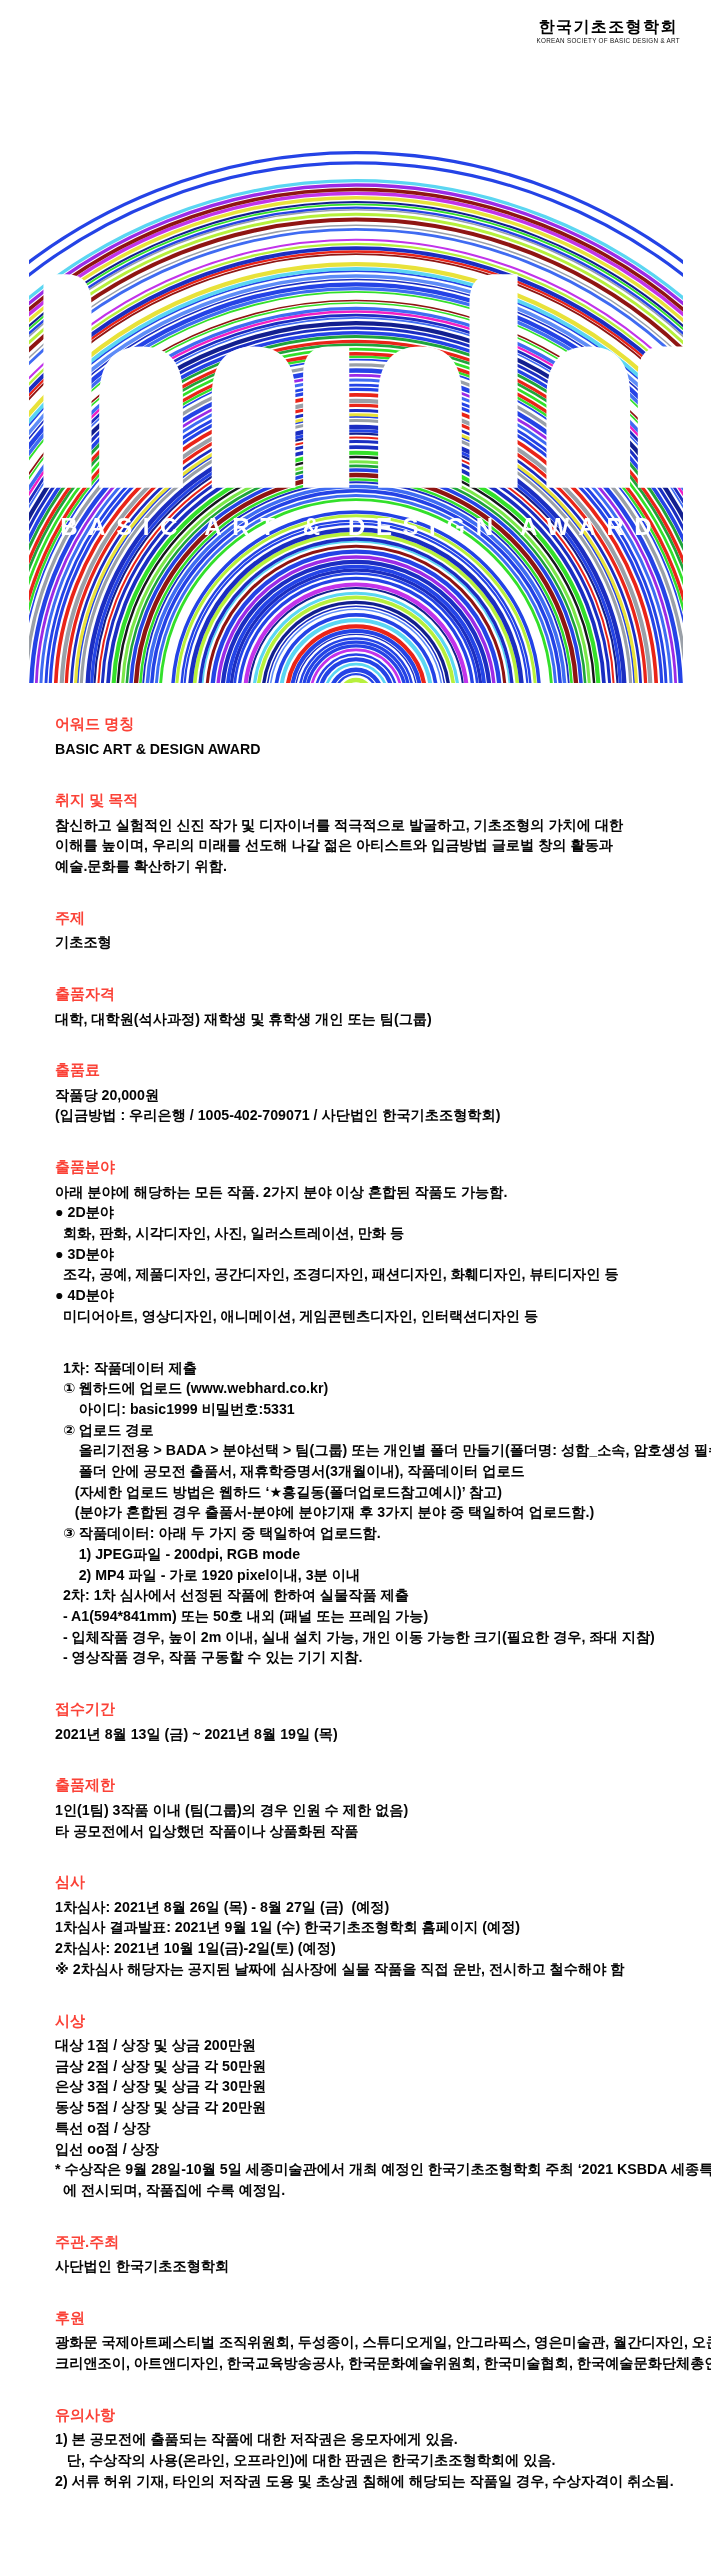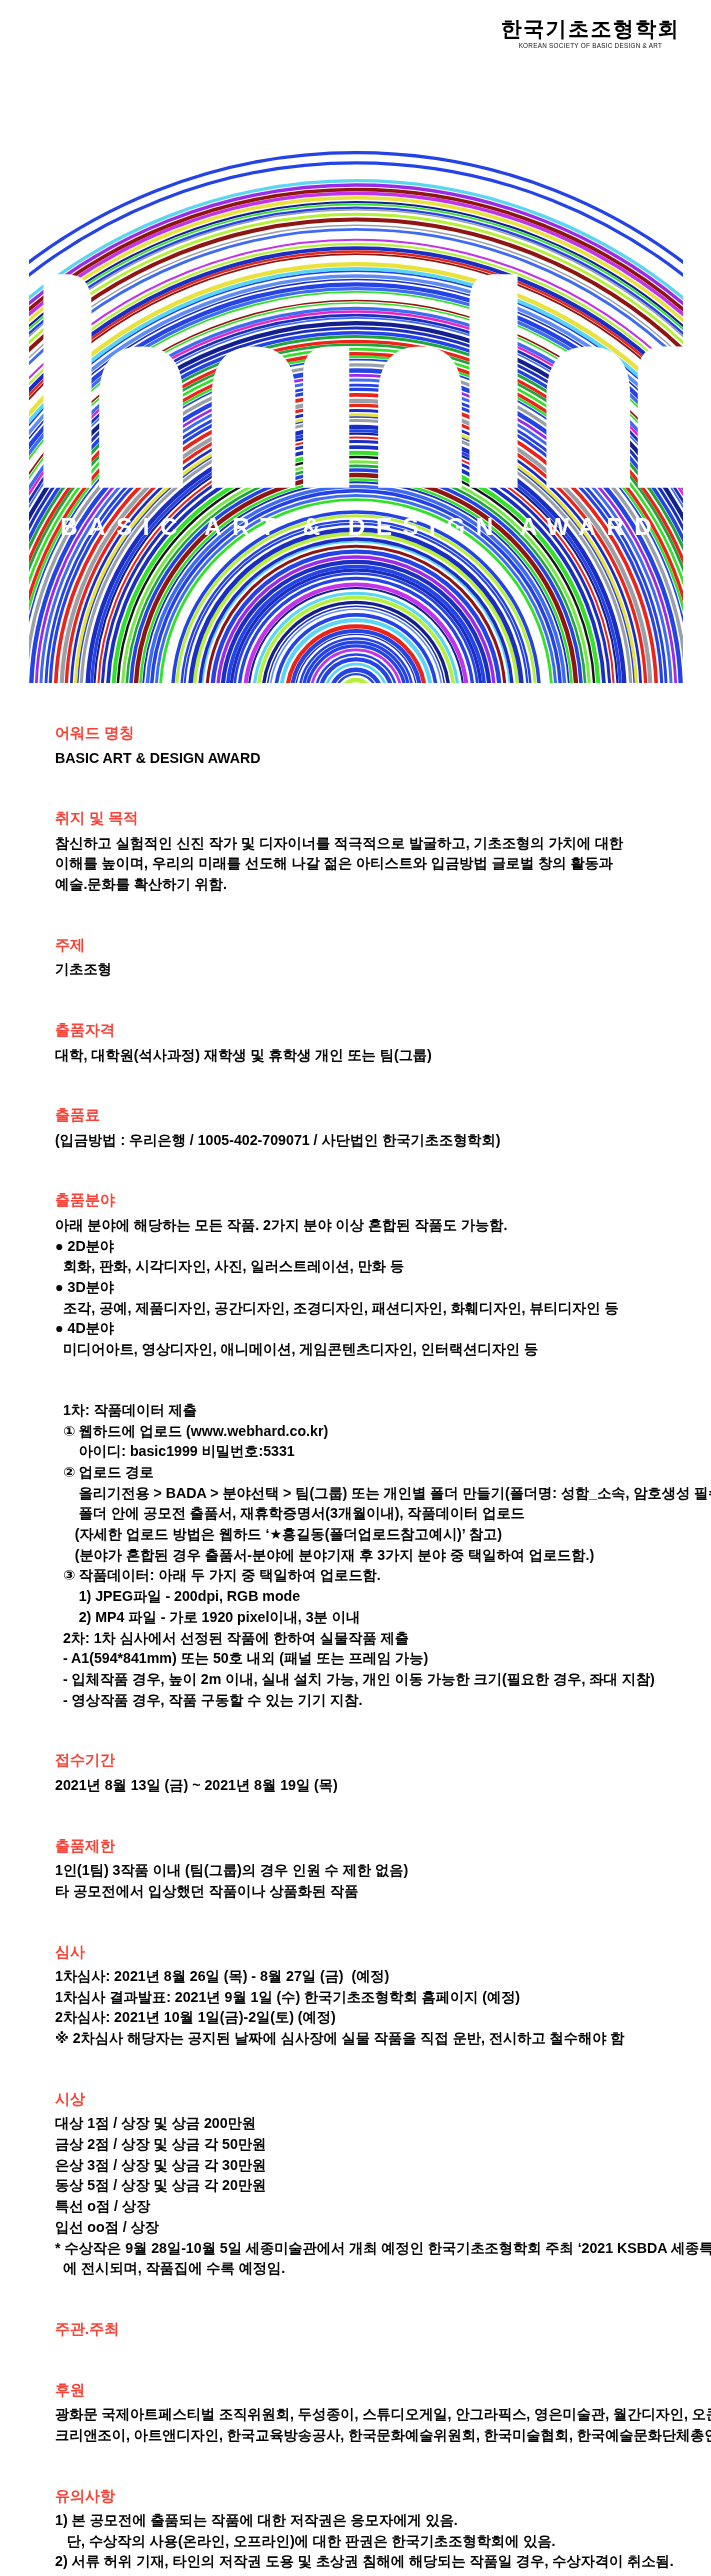--- a/index.html
+++ b/index.html
@@ -1,30 +1,30 @@
 <!DOCTYPE html>
 <html><head>
 <meta charset="utf-8">
 <style>
   html,body{margin:0;padding:0;background:#fff;}
   body{width:712px;font-family:"Liberation Sans","DejaVu Sans",sans-serif;color:#000;}
   .page{position:relative;width:712px;height:2576px;overflow:hidden;background:#fff;}
 
   .org-logo{position:absolute;top:19px;right:32px;text-align:center;line-height:1;}
-  .org-ko{font-size:21px;font-weight:700;letter-spacing:1.4px;font-family:"DejaVu Sans","Liberation Sans",sans-serif;}
+  .org-ko{font-size:16px;font-weight:700;letter-spacing:1.4px;font-family:"DejaVu Sans","Liberation Sans",sans-serif;}
   .org-en{font-size:6.3px;font-weight:400;letter-spacing:0.3px;margin-top:2.9px;color:#111;}
 
   .poster{position:absolute;top:72px;left:29px;width:654px;height:611px;overflow:hidden;background:#fff;}
   .arcs{position:absolute;left:0;top:0;width:654px;height:611px;display:block;}
   .wordmark{position:absolute;top:202px;left:0;width:654px;height:214px;display:block;}
   .tagline{position:absolute;top:441px;left:0;width:654px;text-align:center;color:#fff;
            font-weight:700;font-size:24px;letter-spacing:10.6px;white-space:nowrap;text-indent:10.6px;}
 
   .content{position:absolute;top:683px;left:55px;width:652px;}
-  .section{margin-top:40px;}
+  .section{margin-top:31px;}
   .section:first-child{}
   .sec-title{font-size:15px;font-weight:700;color:#fb4237;line-height:20.7px;margin:0 0 3.8px 0;}
   .line{font-size:14.2px;font-weight:700;line-height:20.7px;white-space:pre;color:#050505;}
 </style>
 </head>
 <body>
 
 <div class="page">
 
   <div class="org-logo">
@@ -185,20 +185,21 @@
     </div>
     <div class="section">
       <h2 class="sec-title">출품자격</h2>
       <div>
           <div class="line">대학, 대학원(석사과정) 재학생 및 휴학생 개인 또는 팀(그룹)</div>
         </div>
     </div>
     <div class="section">
       <h2 class="sec-title">출품료</h2>
       <div>
+          <div class="line">작품당 20,000원</div>
           <div class="line">(입금방법 : 우리은행 / 1005-402-709071 / 사단법인 한국기초조형학회)</div>
         </div>
     </div>
     <div class="section">
       <h2 class="sec-title">출품분야</h2>
       <div>
           <div class="line">아래 분야에 해당하는 모든 작품. 2가지 분야 이상 혼합된 작품도 가능함.</div>
           <div class="line">● 2D분야</div>
           <div class="line">  회화, 판화, 시각디자인, 사진, 일러스트레이션, 만화 등</div>
           <div class="line">● 3D분야</div>
@@ -256,20 +257,23 @@
           <div class="line">은상 3점 / 상장 및 상금 각 30만원</div>
           <div class="line">동상 5점 / 상장 및 상금 각 20만원</div>
           <div class="line">특선 o점 / 상장</div>
           <div class="line">입선 oo점 / 상장</div>
           <div class="line">* 수상작은 9월 28일-10월 5일 세종미술관에서 개최 예정인 한국기초조형학회 주최 ‘2021 KSBDA 세종특별전’</div>
           <div class="line">  에 전시되며, 작품집에 수록 예정임.</div>
         </div>
     </div>
     <div class="section">
       <h2 class="sec-title">주관.주최</h2>
+      <div>
+          <div class="line">사단법인 한국기초조형학회</div>
+        </div>
     </div>
     <div class="section">
       <h2 class="sec-title">후원</h2>
       <div>
           <div class="line">광화문 국제아트페스티벌 조직위원회, 두성종이, 스튜디오게일, 안그라픽스, 영은미술관, 월간디자인, 오콘,</div>
           <div class="line">크리앤조이, 아트앤디자인, 한국교육방송공사, 한국문화예술위원회, 한국미술협회, 한국예술문화단체총연합회</div>
         </div>
     </div>
     <div class="section">
       <h2 class="sec-title">유의사항</h2>

